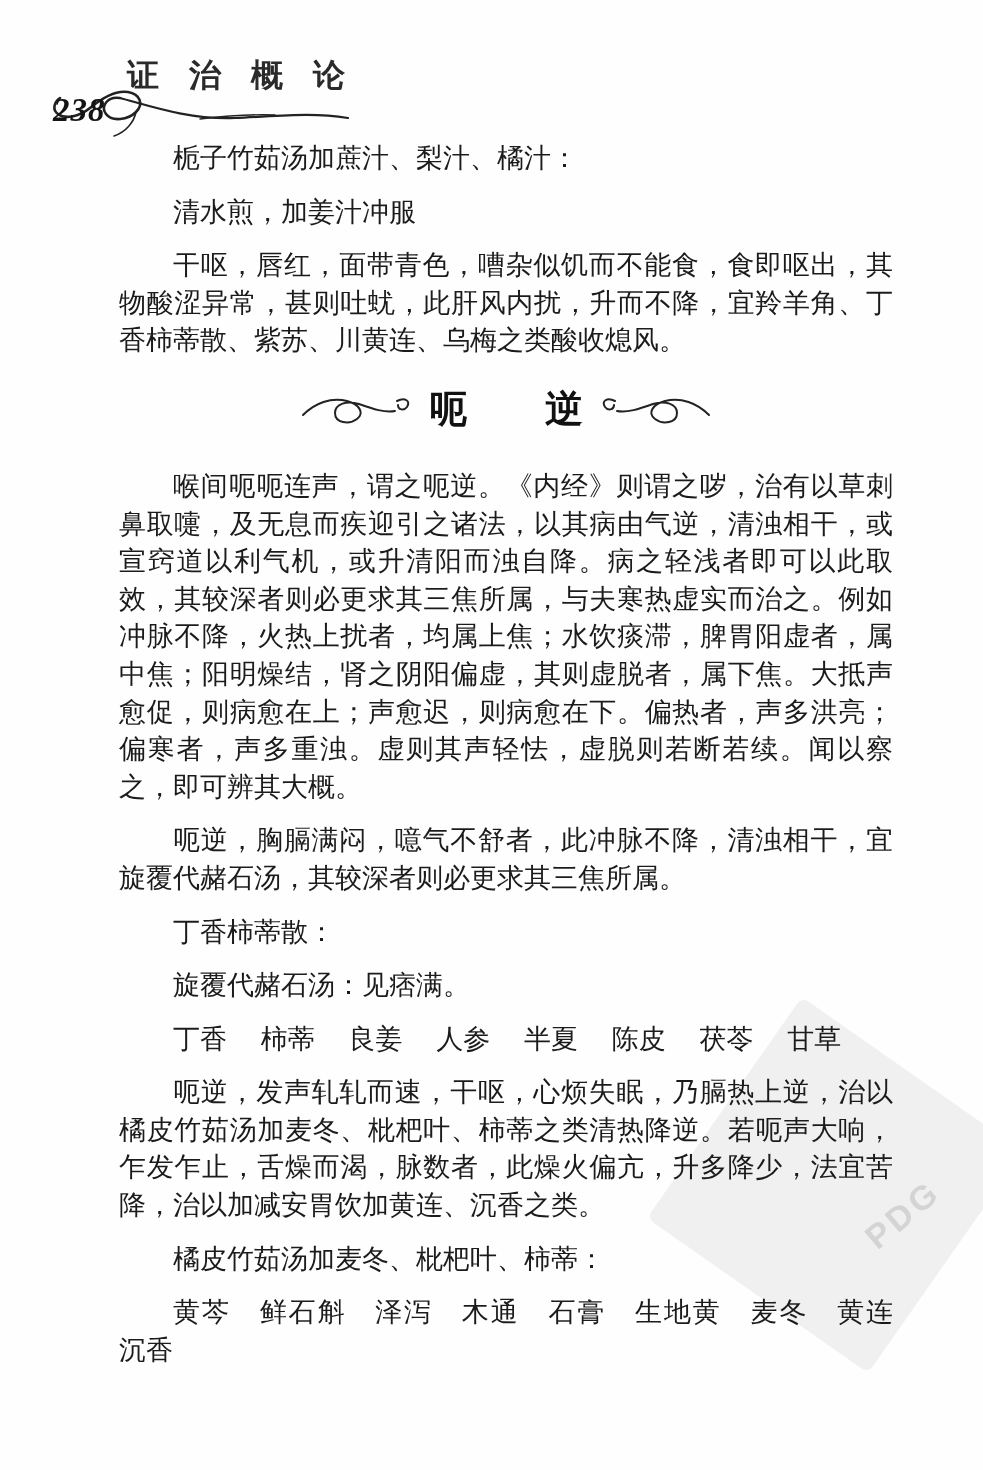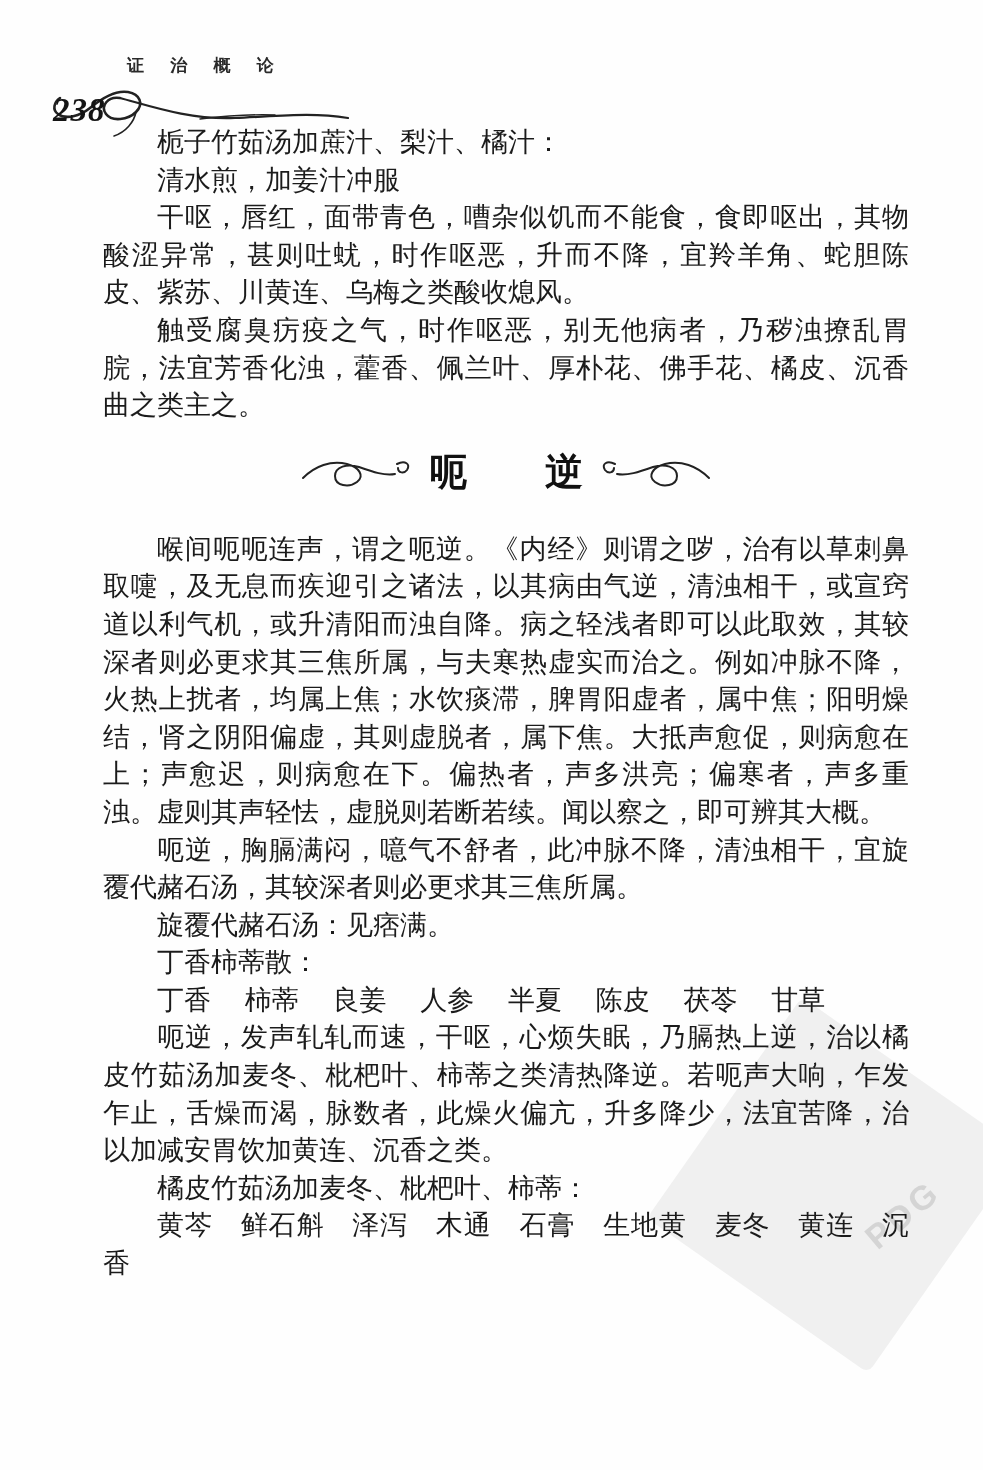--- a/index.html
+++ b/index.html
@@ -11,21 +11,21 @@
     font-family: "Liberation Serif", "DejaVu Serif", serif;
     color: #1b1b1b;
     overflow: hidden;
   }
 
   
   .running-head {
     position: absolute;
     left: 127px;
     top: 54px;
-    font-size: 17px;
+    font-size: 32px;
     font-weight: 600;
     letter-spacing: 11px;
     color: #2a2a2a;
     z-index: 2;
     white-space: nowrap;
     text-align: right;
   }
   .head-flourish {
     position: absolute;
     left: 50px;
@@ -50,21 +50,21 @@
   .content {
     position: absolute;
     left: 103px;
     top: 124px;
     width: 806px;
     font-size: 27px;
     line-height: 37.6px;
     text-align: justify;
     z-index: 1;
   }
-  .content p { margin: 0; }
+  .content p { margin: 16px; }
   .indent { text-indent: 2em; }
 
   
   .section-heading {
     display: flex;
     align-items: center;
     justify-content: center;
     margin-top: 14px;
     margin-bottom: 26px;
     height: 66px;
@@ -130,40 +130,39 @@
     <path class="flourish-stroke" stroke-width="2.2" d="M70 22 C 100 30, 140 44, 185 42 C 230 40, 262 36, 298 42"></path>
     <path class="flourish-stroke" stroke-width="1.6" d="M86 36 C 84 46, 76 56, 64 60"></path>
     <path class="flourish-stroke" stroke-width="1.4" d="M150 43 C 175 40, 200 38, 225 39"></path>
   </svg>
 
   <div class="page-number">238</div>
 
   <div class="content">
     <p class="indent">栀子竹茹汤加蔗汁、梨汁、橘汁：</p>
     <p class="indent">清水煎，加姜汁冲服</p>
-    <p class="indent">干呕，唇红，面带青色，嘈杂似饥而不能食，食即呕出，其物酸涩异常，甚则吐蚘，时作呕恶，升而不降，宜羚羊角、蛇胆陈皮、紫苏、川黄连、乌梅之类酸收熄风。</p>
-    <p class="indent">触受腐臭疠疫之气，时作呕恶，别无他病者，乃秽浊撩乱胃脘，法宜芳香化浊，藿香、佩兰叶、厚朴花、佛手花、橘皮、沉香曲之类主之。</p>
+    <p class="indent">干呕，唇红，面带青色，嘈杂似饥而不能食，食即呕出，其物酸涩异常，甚则吐蚘，此肝风内扰，升而不降，宜羚羊角、丁香柿蒂散、紫苏、川黄连、乌梅之类酸收熄风。</p>
 
     <div class="section-heading">
       <svg class="heading-flourish" viewBox="0 0 112 44" xmlns="http://www.w3.org/2000/svg">
         <path class="flourish-stroke" stroke-width="2" d="M2 28 C 14 16, 30 10, 46 14 C 58 17, 64 26, 56 32 C 48 38, 34 36, 34 26 C 34 17, 46 13, 58 17 C 72 22, 84 26, 94 24"></path>
         <path class="flourish-stroke" stroke-width="2" d="M96 14 C 104 10, 110 14, 106 20 C 103 24, 97 23, 97 18"></path>
       </svg>
       <span class="hchar">呃</span>
       <span class="hgap"></span>
       <span class="hchar">逆</span>
       <svg class="heading-flourish right" viewBox="0 0 112 44" xmlns="http://www.w3.org/2000/svg">
         <path class="flourish-stroke" stroke-width="2" d="M2 28 C 14 16, 30 10, 46 14 C 58 17, 64 26, 56 32 C 48 38, 34 36, 34 26 C 34 17, 46 13, 58 17 C 72 22, 84 26, 94 24"></path>
         <path class="flourish-stroke" stroke-width="2" d="M96 14 C 104 10, 110 14, 106 20 C 103 24, 97 23, 97 18"></path>
       </svg>
     </div>
 
     <p class="indent">喉间呃呃连声，谓之呃逆。《内经》则谓之哕，治有以草刺鼻取嚏，及无息而疾迎引之诸法，以其病由气逆，清浊相干，或宣窍道以利气机，或升清阳而浊自降。病之轻浅者即可以此取效，其较深者则必更求其三焦所属，与夫寒热虚实而治之。例如冲脉不降，火热上扰者，均属上焦；水饮痰滞，脾胃阳虚者，属中焦；阳明燥结，肾之阴阳偏虚，其则虚脱者，属下焦。大抵声愈促，则病愈在上；声愈迟，则病愈在下。偏热者，声多洪亮；偏寒者，声多重浊。虚则其声轻怯，虚脱则若断若续。闻以察之，即可辨其大概。</p>
     <p class="indent">呃逆，胸膈满闷，噫气不舒者，此冲脉不降，清浊相干，宜旋覆代赭石汤，其较深者则必更求其三焦所属。</p>
+    <p class="indent">丁香柿蒂散：</p>
     <p class="indent">旋覆代赭石汤：见痞满。</p>
-    <p class="indent">丁香柿蒂散：</p>
     <p class="indent">丁香　 柿蒂　 良姜　 人参　 半夏　 陈皮　 茯苓　 甘草</p>
     <p class="indent">呃逆，发声轧轧而速，干呕，心烦失眠，乃膈热上逆，治以橘皮竹茹汤加麦冬、枇杷叶、柿蒂之类清热降逆。若呃声大响，乍发乍止，舌燥而渴，脉数者，此燥火偏亢，升多降少，法宜苦降，治以加减安胃饮加黄连、沉香之类。</p>
     <p class="indent">橘皮竹茹汤加麦冬、枇杷叶、柿蒂：</p>
     <p class="indent">黄芩　鲜石斛　泽泻　木通　石膏　生地黄　麦冬　黄连　沉香</p>
   </div>
 
 </div>
 
 </body></html>

